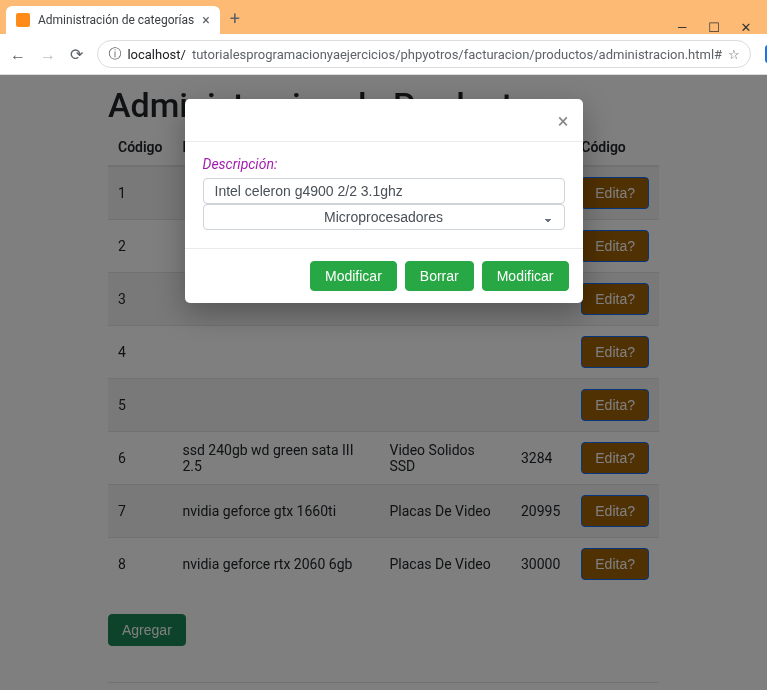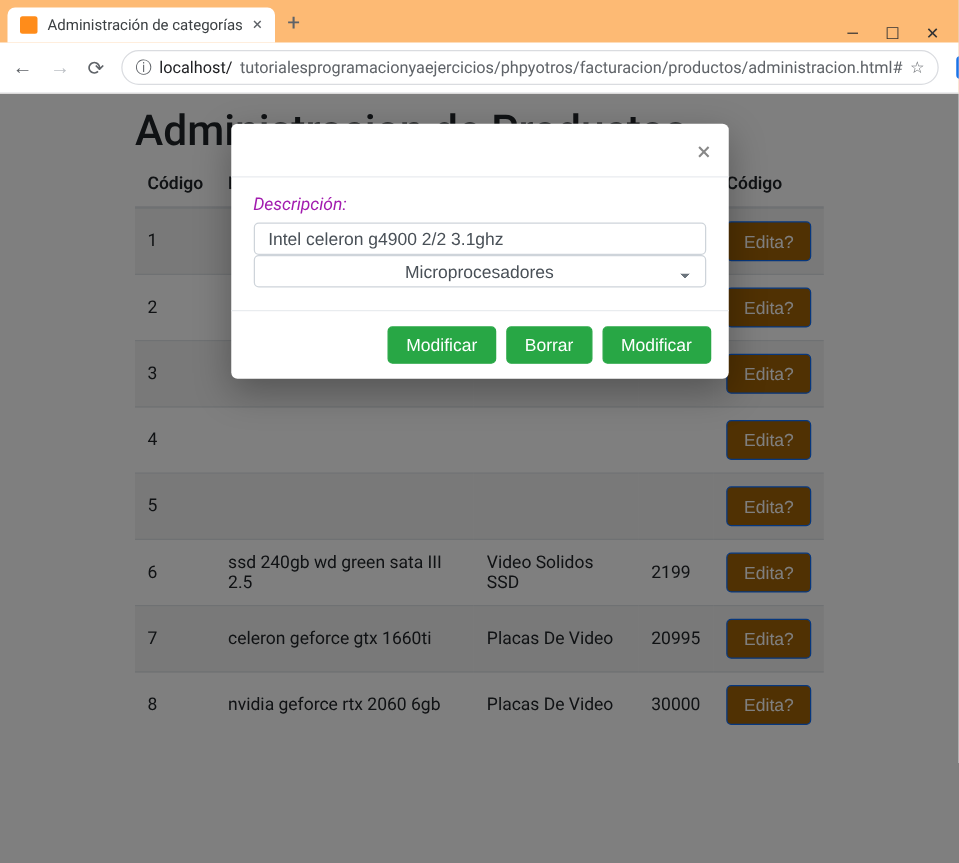--- a/index.html
+++ b/index.html
@@ -131,39 +131,44 @@
             <td>5</td>
             <td></td>
             <td></td>
             <td></td>
             <td><button class="btn btn-primary">Edita?</button></td>
           </tr>
           <tr>
             <td>6</td>
             <td>ssd 240gb wd green sata III 2.5</td>
             <td>Video Solidos SSD</td>
-            <td>2199</td>
+            <td>3284</td>
             <td><button class="btn btn-primary">Edita?</button></td>
           </tr>
           <tr>
             <td>7</td>
-            <td>celeron geforce gtx 1660ti</td>
+            <td>nvidia geforce gtx 1660ti</td>
             <td>Placas De Video</td>
             <td>20995</td>
             <td><button class="btn btn-primary">Edita?</button></td>
           </tr>
           <tr>
             <td>8</td>
             <td>nvidia geforce rtx 2060 6gb</td>
             <td>Placas De Video</td>
             <td>30000</td>
             <td><button class="btn btn-primary">Edita?</button></td>
           </tr>
         </tbody>
     </table>
+    <div class="page-actions">
+      <button class="btn btn-success">Agregar</button>
+      <hr>
+      
+    </div>
   </div>
 
   <div class="backdrop"></div>
   <div class="modal">
     <div class="modal-header">
       <span class="modal-close">×</span>
     </div>
     <hr class="modal-hr">
     <div class="modal-body">
       <label class="form-label">Descripción:</label>

